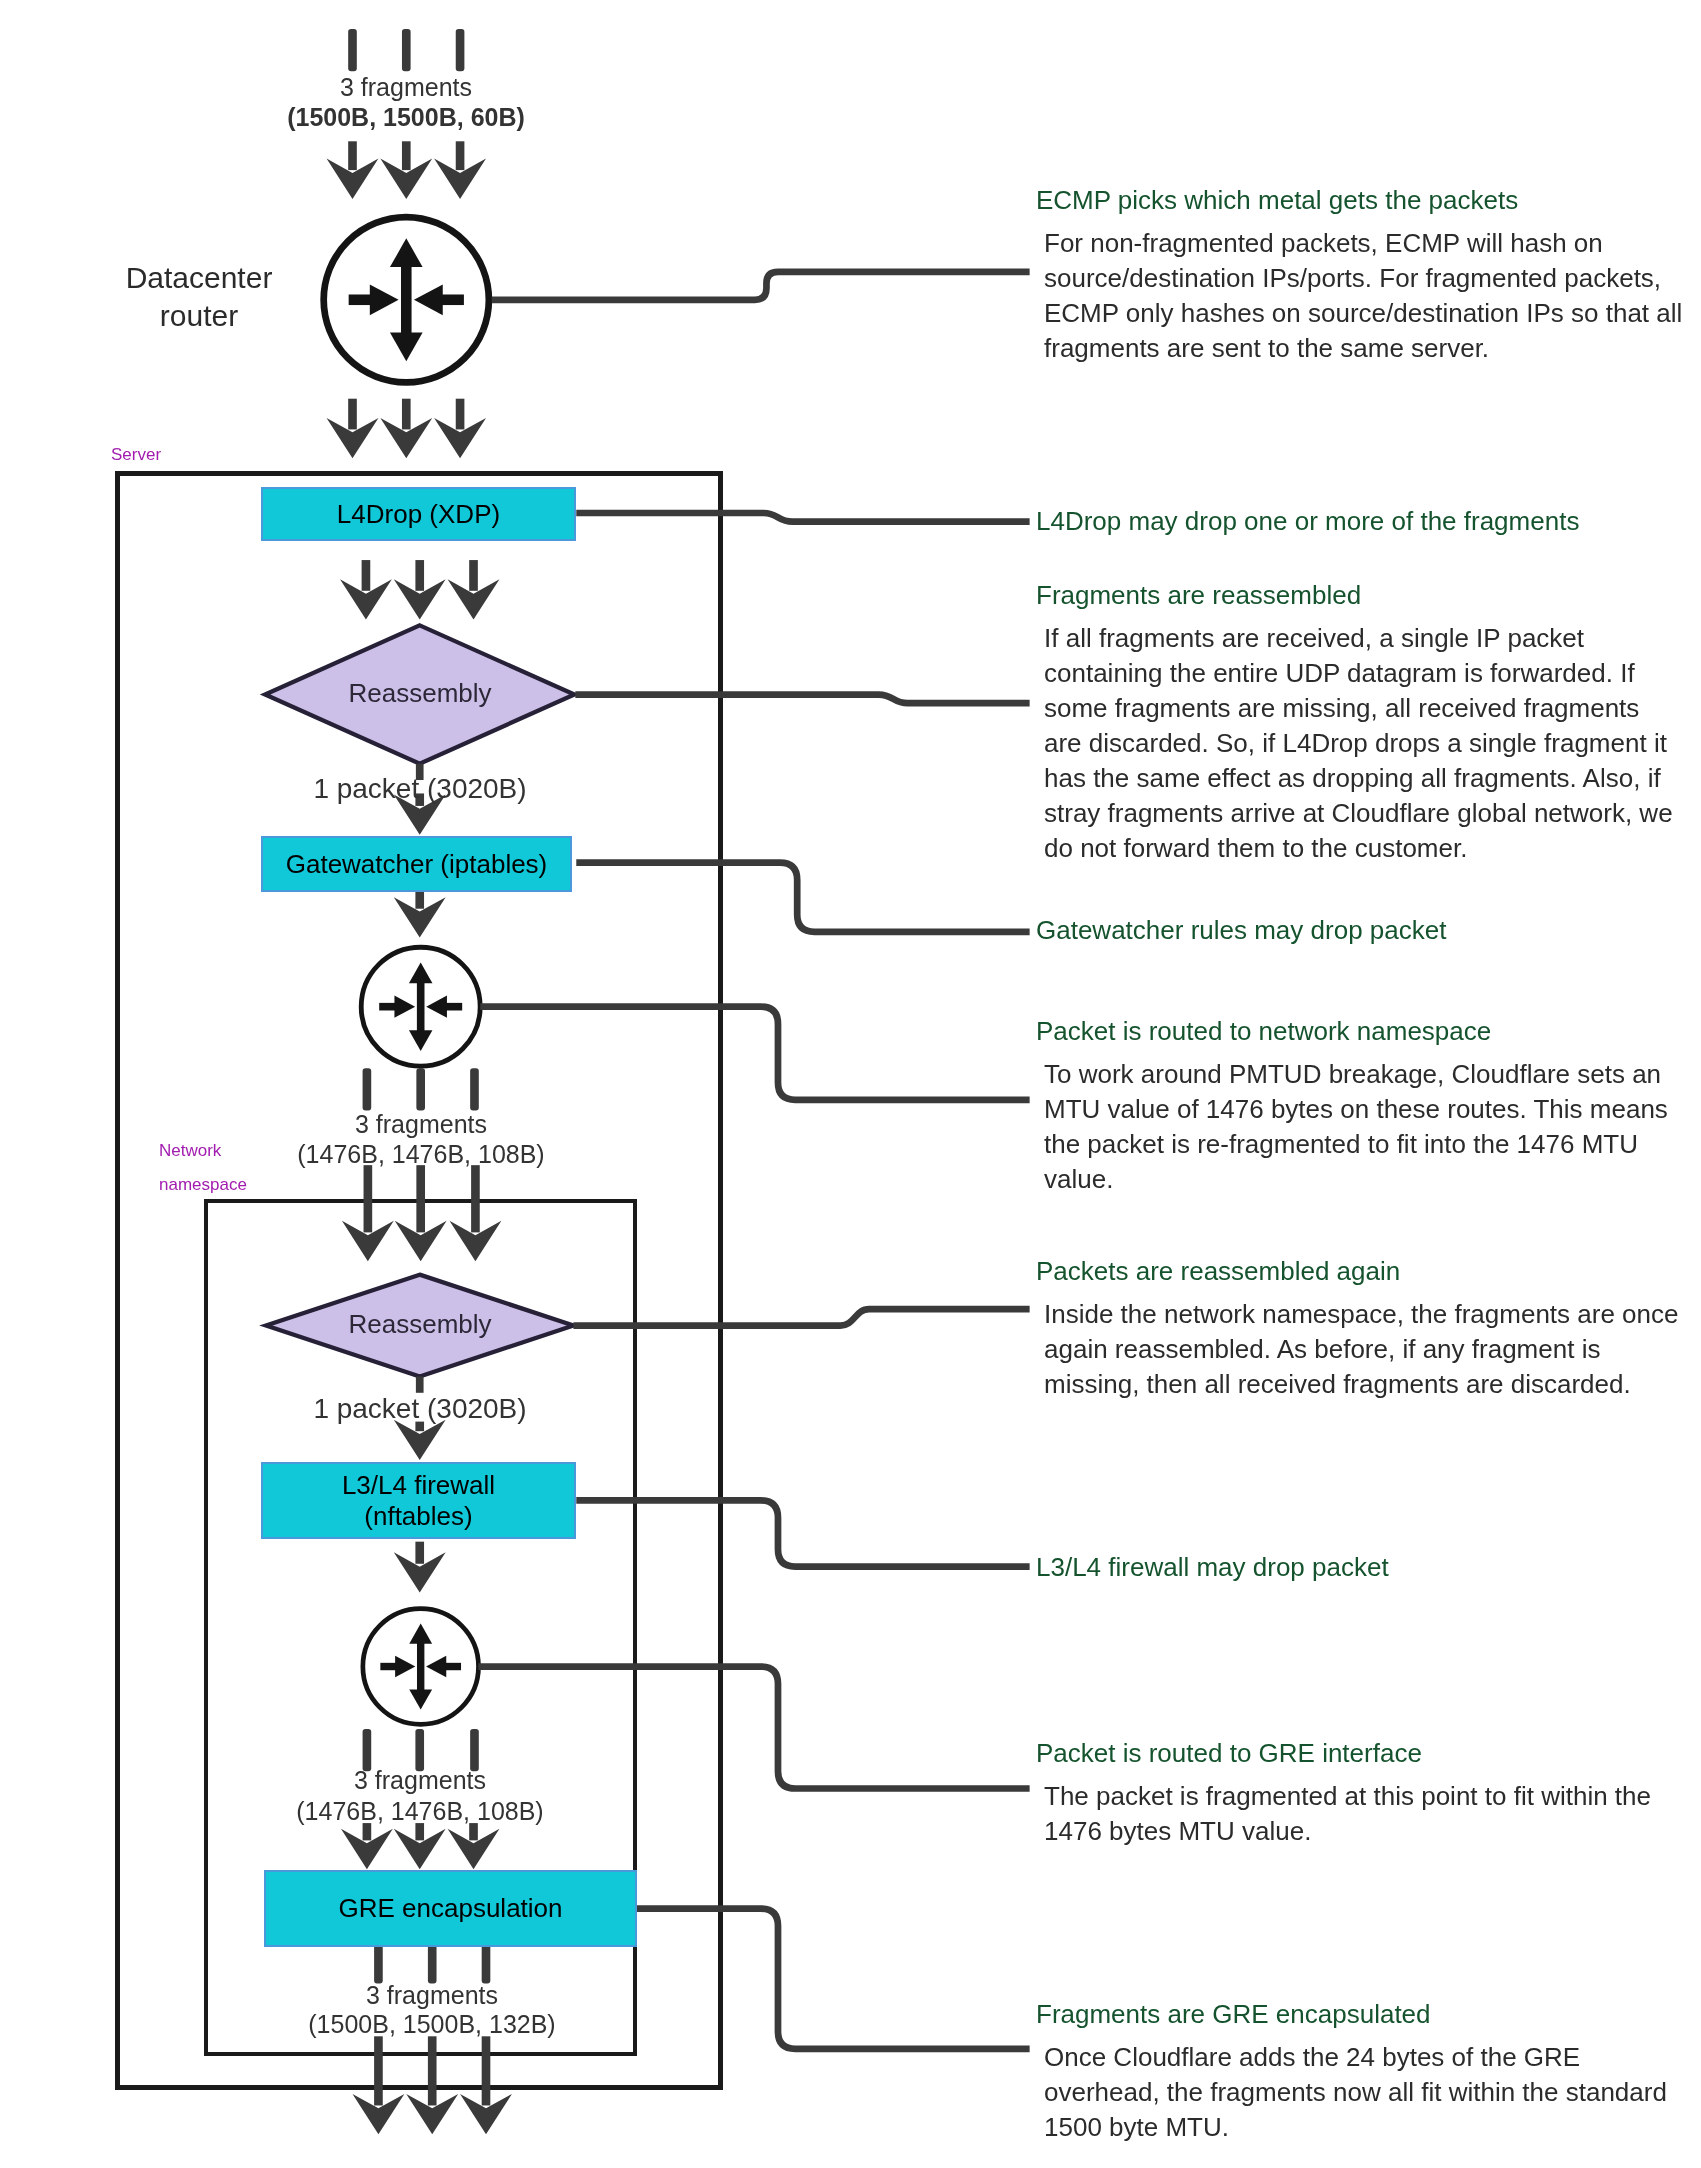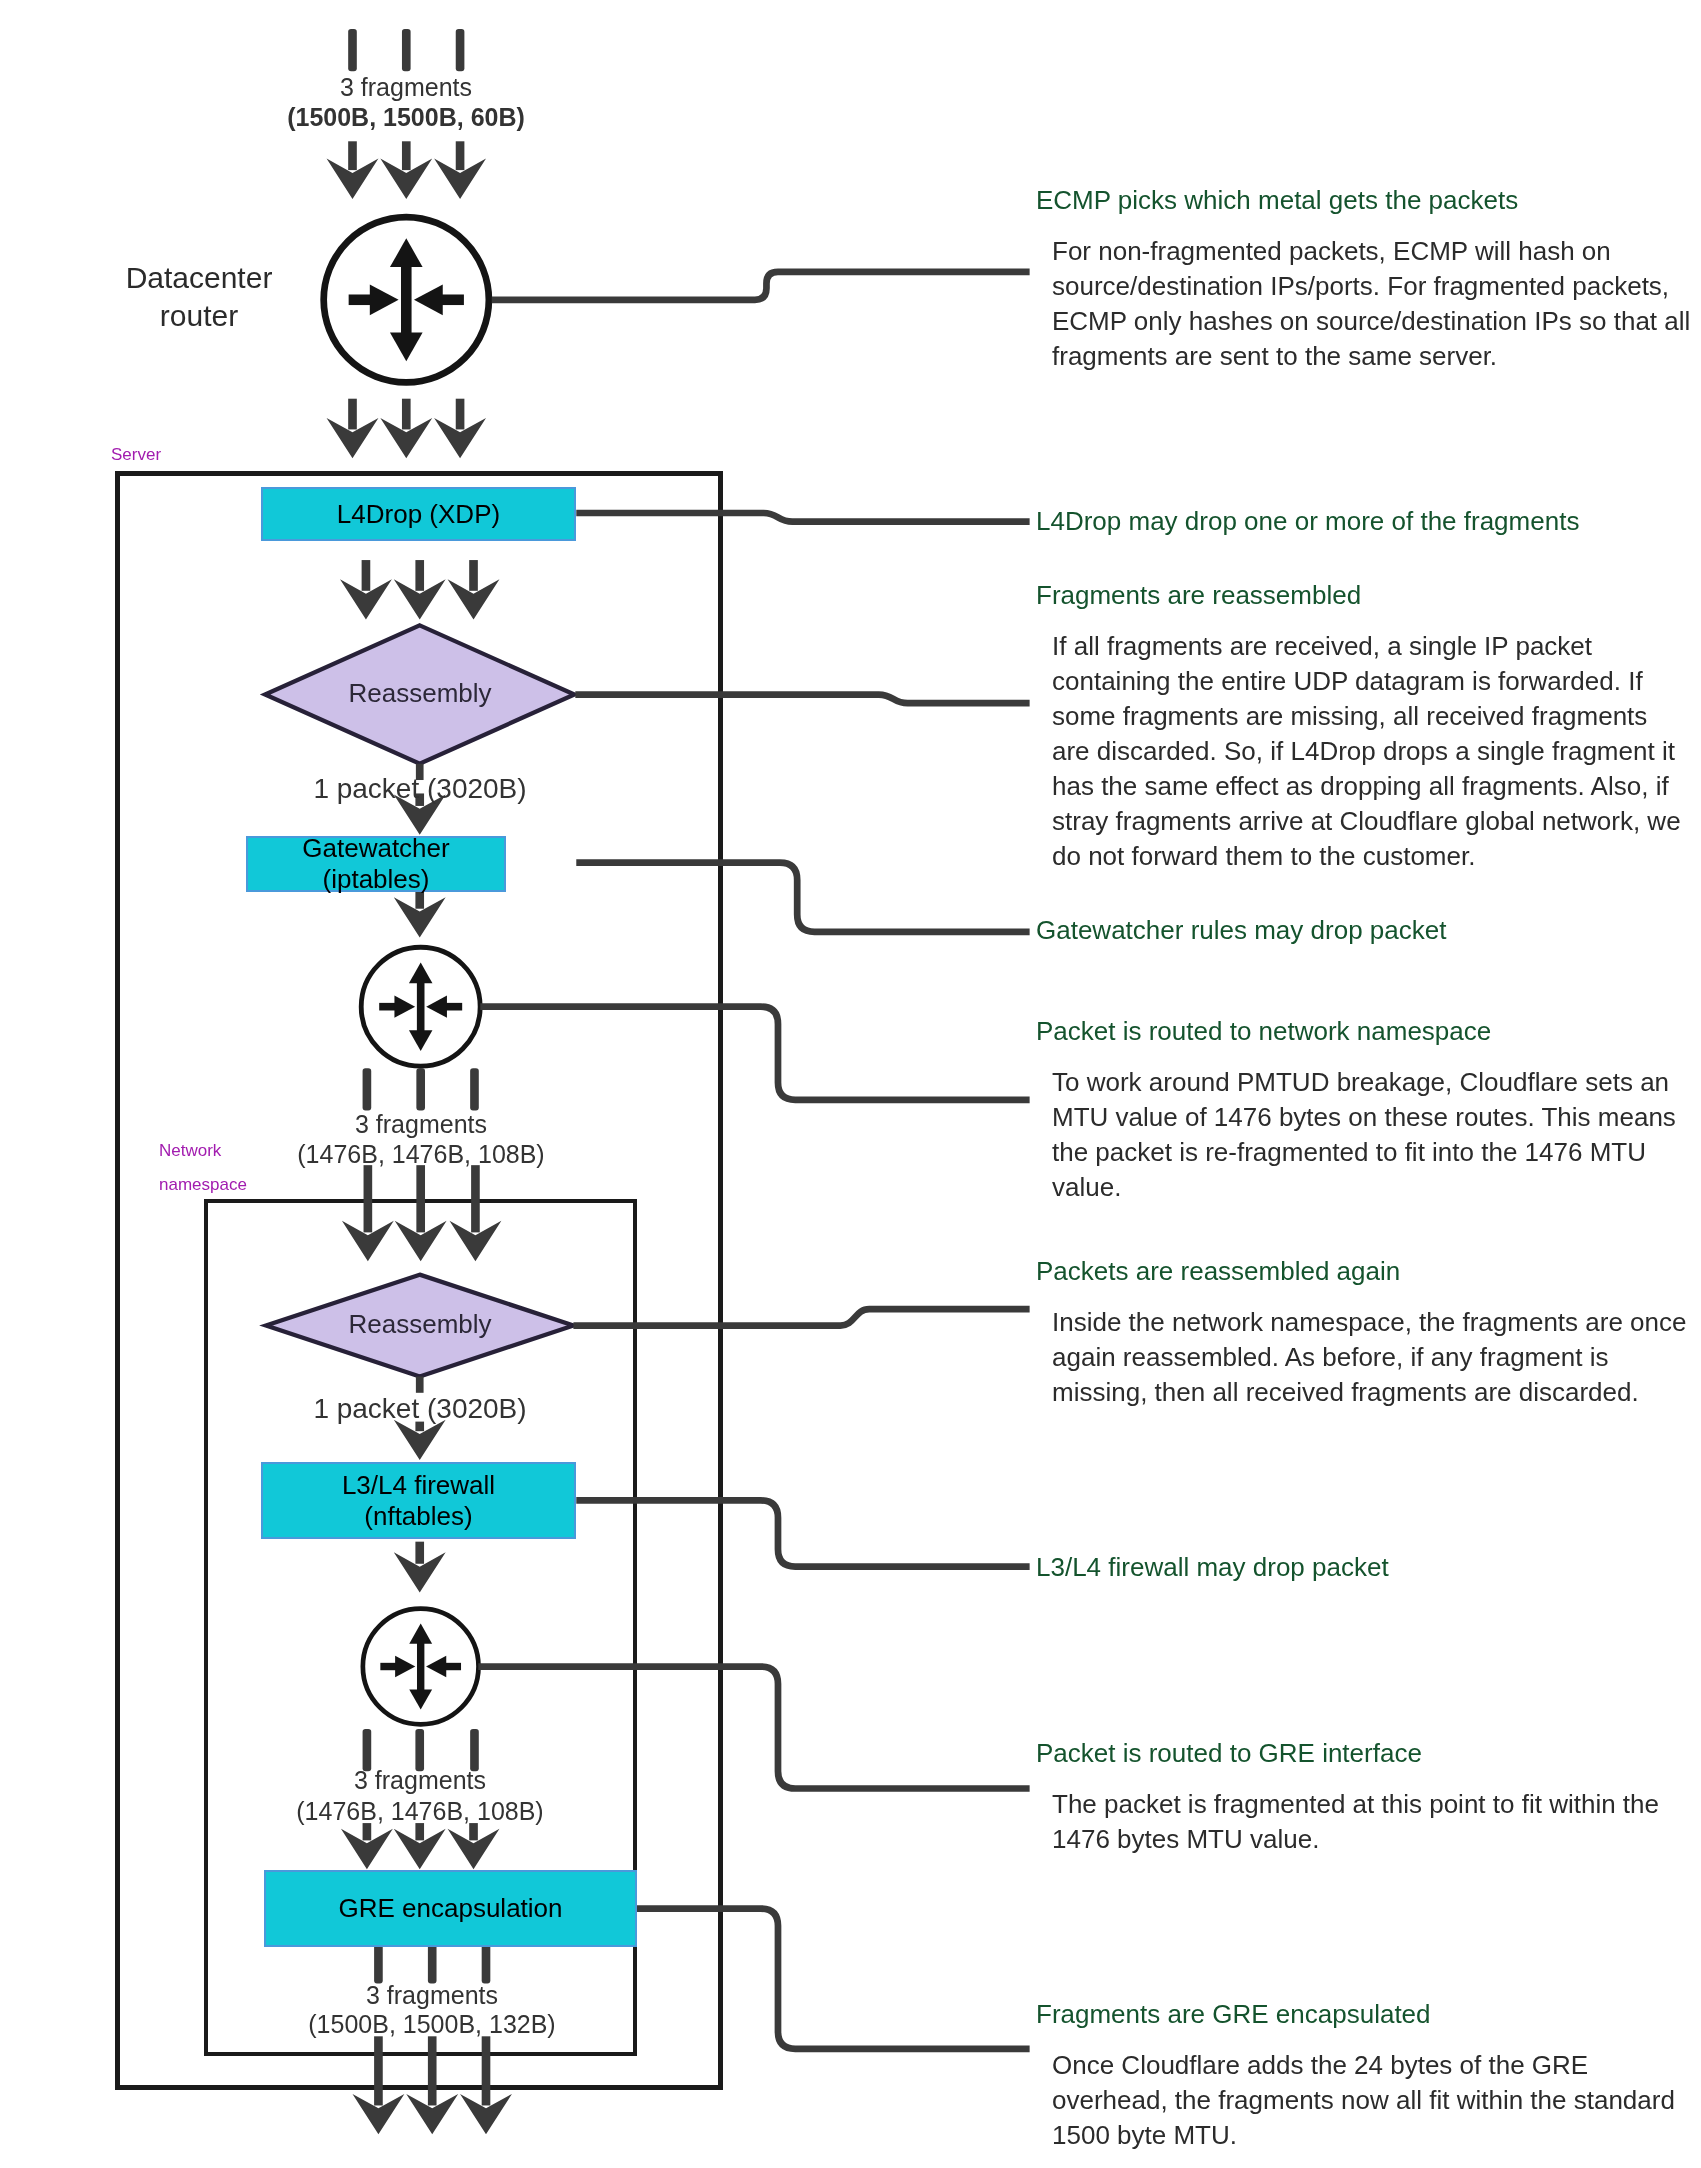--- a/index.html
+++ b/index.html
@@ -15,41 +15,41 @@
   .server-box{left:115px;top:471px;width:608px;height:1619px;border:5.8px solid #1a1a1a;}
   .nn-box{left:204px;top:1199px;width:433px;height:857px;border:4.8px solid #1a1a1a;}
   .node{
     position:absolute;box-sizing:border-box;
     display:flex;align-items:center;justify-content:center;
     background:#11c8d8;border:2.9px solid #4a99db;
     color:#000000;font-size:26px;line-height:31px;text-align:center;
     white-space:pre-line;
   }
   .node-l4drop{left:261px;top:487px;width:315px;height:54px;}
-  .node-gatewatcher{left:246px;top:836px;width:260px;height:56px;}
+  .node-gatewatcher{left:261px;top:836px;width:311px;height:56px;}
   .node-l3l4{left:261px;top:1462px;width:315px;height:77px;}
   .node-gre{left:264px;top:1870px;width:373px;height:77px;}
   .clabel{
     position:absolute;transform:translateX(-50%);
     text-align:center;color:#333333;
     font-size:25px;line-height:31px;white-space:pre;
   }
   .packet-label{font-size:28px;line-height:35px;}
   .diamond-label{font-size:26px;color:#2c2838;}
   .side-label{position:absolute;color:#a21caf;font-size:17px;line-height:34px;}
   .dc-label{
     position:absolute;left:199px;top:259px;width:192px;transform:translateX(-50%);
     text-align:center;color:#2b2b2b;font-size:30px;line-height:38px;
   }
   .annotation{position:absolute;left:1036px;}
   .annotation h3{
     margin:0;font-size:26px;line-height:35px;font-weight:400;color:#14532d;white-space:pre;
   }
   .annotation p{
-    margin:16px;font-size:26px;line-height:35px;color:#2b2b2b;white-space:pre;
+    margin:8px;font-size:26px;line-height:35px;color:#2b2b2b;white-space:pre;
   }
   .a1{top:183px;} .a2{top:504px;} .a3{top:578px;} .a4{top:913px;} .a5{top:1014px;}
   .a6{top:1254px;} .a7{top:1550px;} .a8{top:1736px;} .a9{top:1997px;}
 </style>
 </head>
 <body>
 
 <div class="canvas">
 
   <div class="box server-box"></div>

